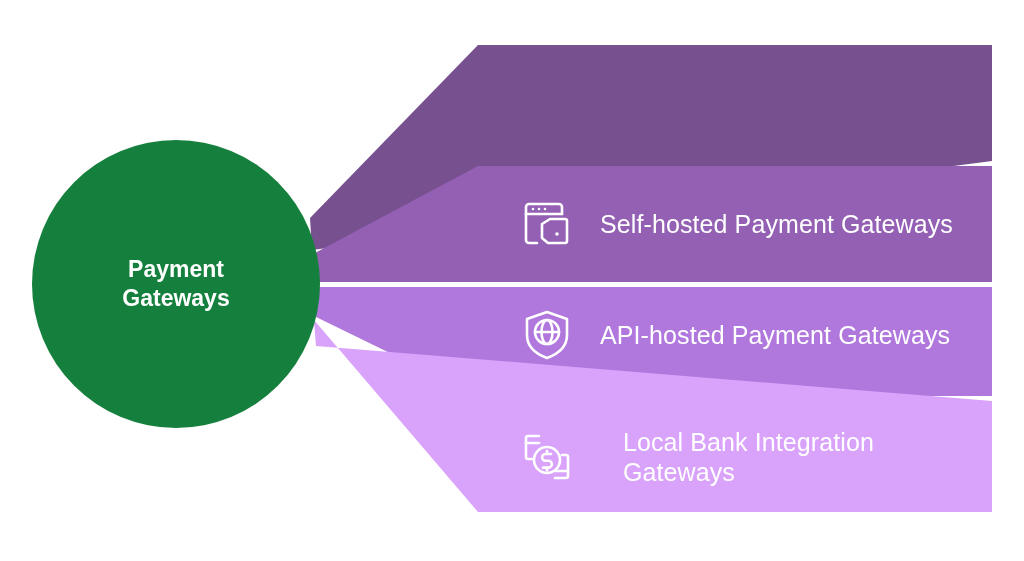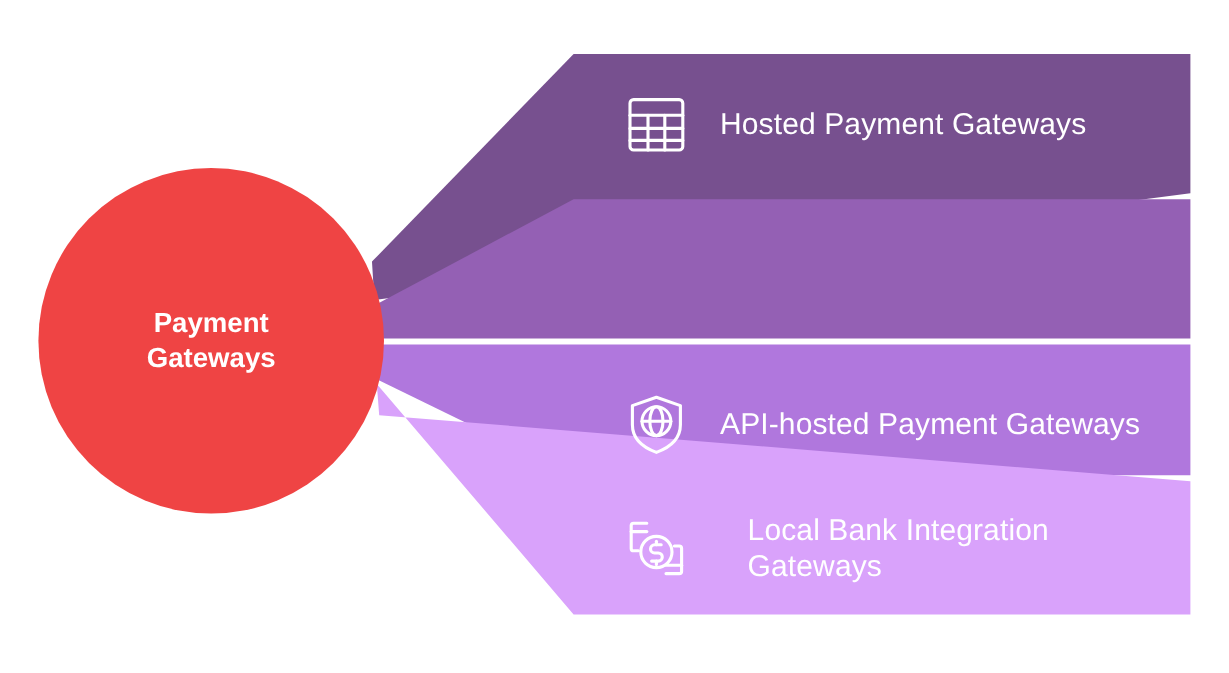--- a/index.html
+++ b/index.html
@@ -81,36 +81,38 @@
 
 <div id="diagram-root" style="background: rgb(255, 255, 255);">
 
   <svg id="bands-svg" viewBox="0 0 1024 561" preserveAspectRatio="none">
     <polygon points="992,45 478,45 310,218 312,250 992,161" fill="#77508f"></polygon>
     <polygon points="992,166 478,166 313,254 314,282 992,282" fill="#9460b4"></polygon>
     <polygon points="992,287 992,396 478,396 314,316 314,287" fill="#b077dd"></polygon>
     <polygon points="992,401 992,512 478,512 314,320 316,346" fill="#d9a2fb"></polygon>
   </svg>
 
-  <div class="band-overlay" style="left:516px; top:45px; width:476px; height:117px;">
+
+  <div class="band-overlay" style="left:516px; top:166px; width:476px; height:116px;">
     <span class="band-icon">
       <svg viewBox="0 0 60 60" fill="none" stroke="#ffffff" stroke-width="2.6" stroke-linecap="round" stroke-linejoin="round">
-        <rect x="8" y="9" width="44" height="42" rx="3"></rect>
-        <line x1="8" y1="22" x2="52" y2="22"></line>
-        <line x1="8" y1="33" x2="52" y2="33"></line>
-        <line x1="8" y1="43" x2="52" y2="43"></line>
-        <line x1="23" y1="22" x2="23" y2="51"></line>
-        <line x1="37" y1="22" x2="37" y2="51"></line>
+        <path d="M9 20 V46 a3 3 0 0 0 3 3 H20"></path>
+        <path d="M9 20 V13 a3 3 0 0 1 3 -3 H42 a3 3 0 0 1 3 3 V20"></path>
+        <line x1="9" y1="20" x2="45" y2="20"></line>
+        <circle cx="16" cy="15" r="1.3" fill="#ffffff" stroke="none"></circle>
+        <circle cx="22" cy="15" r="1.3" fill="#ffffff" stroke="none"></circle>
+        <circle cx="28" cy="15" r="1.3" fill="#ffffff" stroke="none"></circle>
+        <path d="M25 30 L33 25 H48 a2 2 0 0 1 2 2 V47 a2 2 0 0 1 -2 2 H31 L25 44 Z"></path>
+        <circle cx="40" cy="40" r="1.8" fill="#ffffff" stroke="none"></circle>
       </svg>
     </span>
-    <span class="band-label" style="color: rgb(255, 255, 255);">Hosted Payment Gateways</span>
+    <span class="band-label" style="color: rgb(255, 255, 255);">Self-hosted Payment Gateways</span>
   </div>
 
-
-  <div class="band-overlay" style="left:516px; top:299px; width:476px; height:109px;">
+  <div class="band-overlay" style="left:516px; top:280px; width:476px; height:109px;">
     <span class="band-icon">
       <svg viewBox="0 0 60 60" fill="none" stroke="#ffffff" stroke-width="2.6" stroke-linecap="round" stroke-linejoin="round">
         <path d="M30 7 L50 14 V30 c0 12 -9 19 -20 23 c-11 -4 -20 -11 -20 -23 V14 Z"></path>
         <circle cx="30" cy="27" r="12"></circle>
         <line x1="18" y1="27" x2="42" y2="27"></line>
         <ellipse cx="30" cy="27" rx="5.5" ry="12"></ellipse>
       </svg>
     </span>
     <span class="band-label" style="color: rgb(255, 255, 255);">API-hosted Payment Gateways</span>
   </div>
@@ -124,18 +126,18 @@
         <line x1="9" y1="16" x2="22" y2="16"></line>
         <circle cx="30" cy="33" r="13"></circle>
         <path d="M34 27 h-5.5 a3.4 3.4 0 0 0 0 6.8 h3 a3.4 3.4 0 0 1 0 6.8 H26"></path>
         <line x1="30" y1="24" x2="30" y2="27"></line>
         <line x1="30" y1="40.6" x2="30" y2="43.5"></line>
       </svg>
     </span>
     <span class="band-label" style="color: rgb(255, 255, 255);">Local Bank Integration Gateways</span>
   </div>
 
-  <div id="center-node" style="background: #ef4444;">
+  <div id="center-node" style="background: #15803d;">
     <span id="center-label" style="color: rgb(255, 255, 255);">Payment
 Gateways</span>
   </div>
 
 </div>
 
 </body></html>

